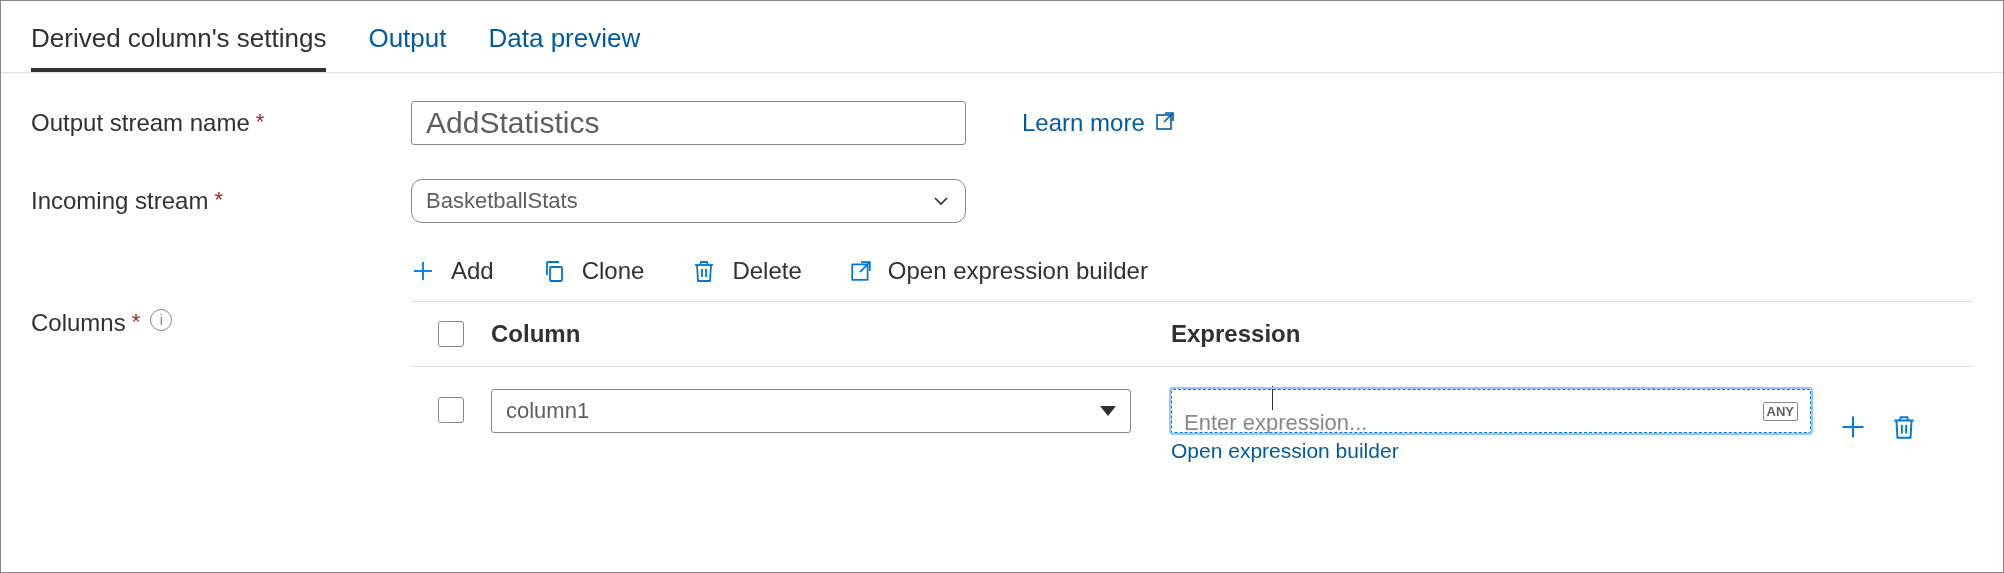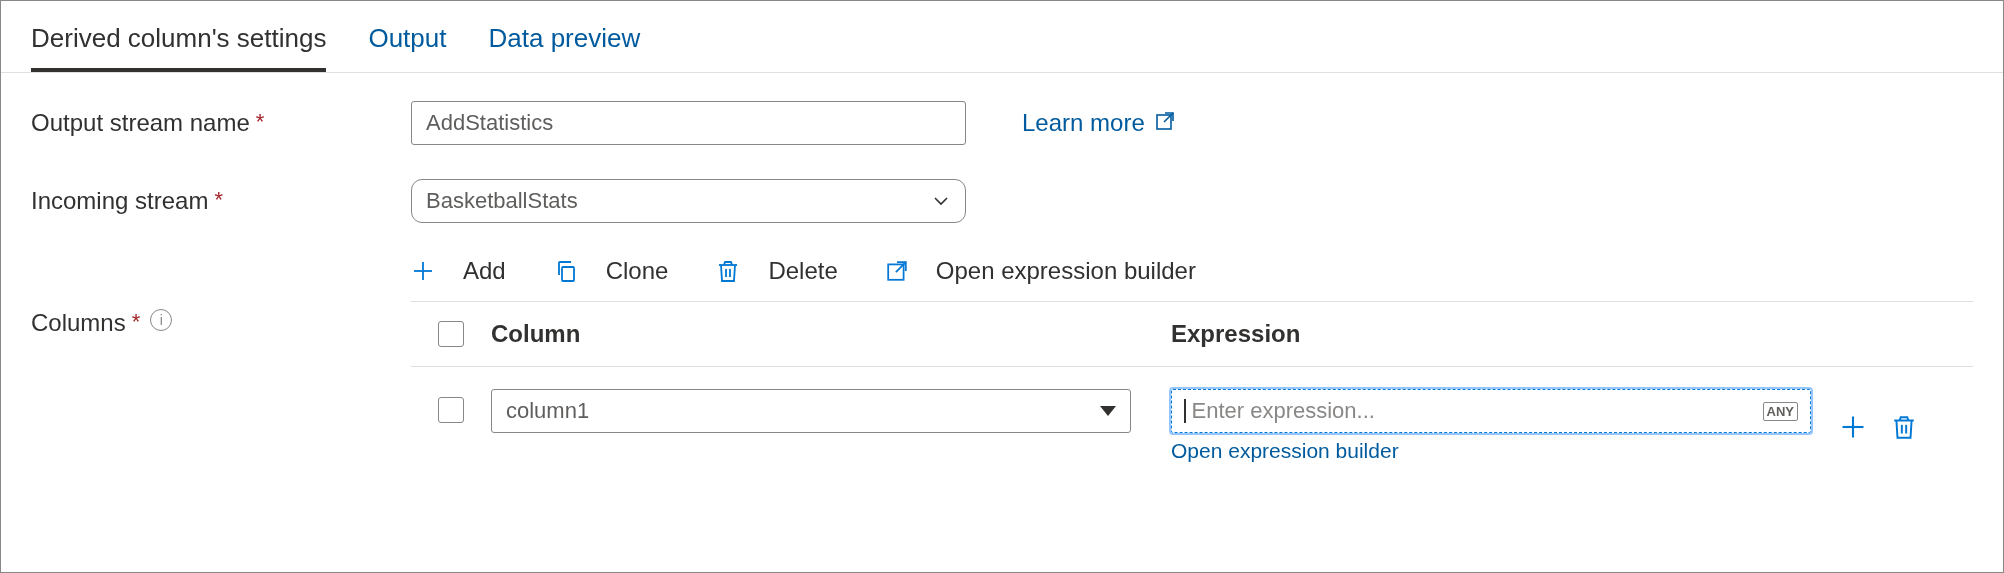--- a/index.html
+++ b/index.html
@@ -55,21 +55,21 @@
     align-items: flex-start;
     gap: 6px;
   }
   .req { color: #a4262c; font-size: 22px; }
   .text-input {
     width: 555px;
     height: 44px;
     border: 1.5px solid #8a8886;
     border-radius: 3px;
     padding: 0 14px;
-    font-size: 22px;
+    font-size: 30px;
     color: #605e5c;
     background: #fff;
   }
   .select-like {
     width: 555px;
     height: 44px;
     border: 1.5px solid #8a8886;
     border-radius: 11px;
     padding: 16px 14px;
     font-size: 22px;
@@ -106,21 +106,21 @@
   .toolbar {
     display: flex;
     gap: 48px;
     align-items: center;
     margin-left: 380px;
     margin-bottom: 18px;
   }
   .tb-btn {
     display: flex;
     align-items: center;
-    gap: 28px;
+    gap: 16px;
     font-size: 24px;
     color: #323130;
     cursor: pointer;
   }
   .tb-btn .ic { color: #0078d4; display: inline-flex; }
   
   .table-area {
     margin-left: 380px;
     border-top: 1px solid #e1dfdd;
   }
@@ -327,21 +327,21 @@
         <div class="col-check" style="padding-top:8px;">
           <div class="chk"></div>
         </div>
         <div class="col-input">
           <span>column1</span>
           <span class="caret-down"></span>
         </div>
         <div class="expr-wrap">
           <div class="expr-input-box">
             <div class="expr-input">
-              <span style="display:flex;align-items:center;">
+              <span style="display:flex;align-items:center;flex-direction:column;">
                 <span class="cursor"></span>
                 <span style="color:#8a8886;">Enter expression...</span>
               </span>
               <span class="tag-any">ANY</span>
             </div>
             <a class="open-expr-link">Open expression builder</a>
           </div>
           <div class="row-actions">
             <span class="ic">
               <svg width="28" height="28" viewBox="0 0 24 24" fill="none" stroke="#0078d4" stroke-width="1.8">

